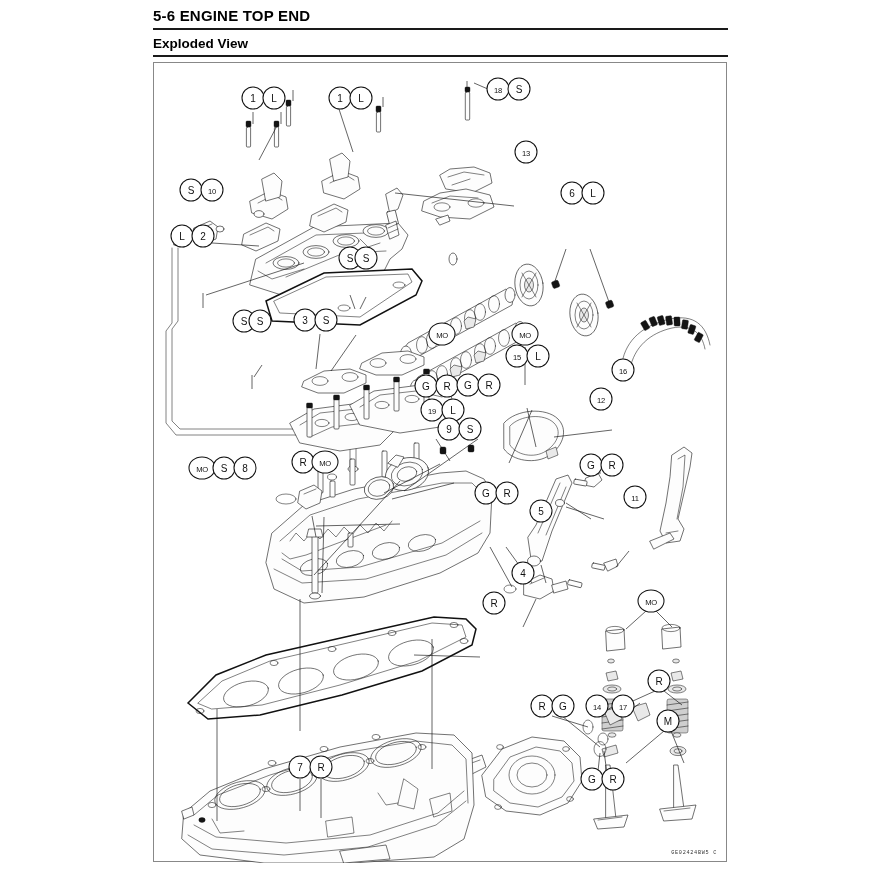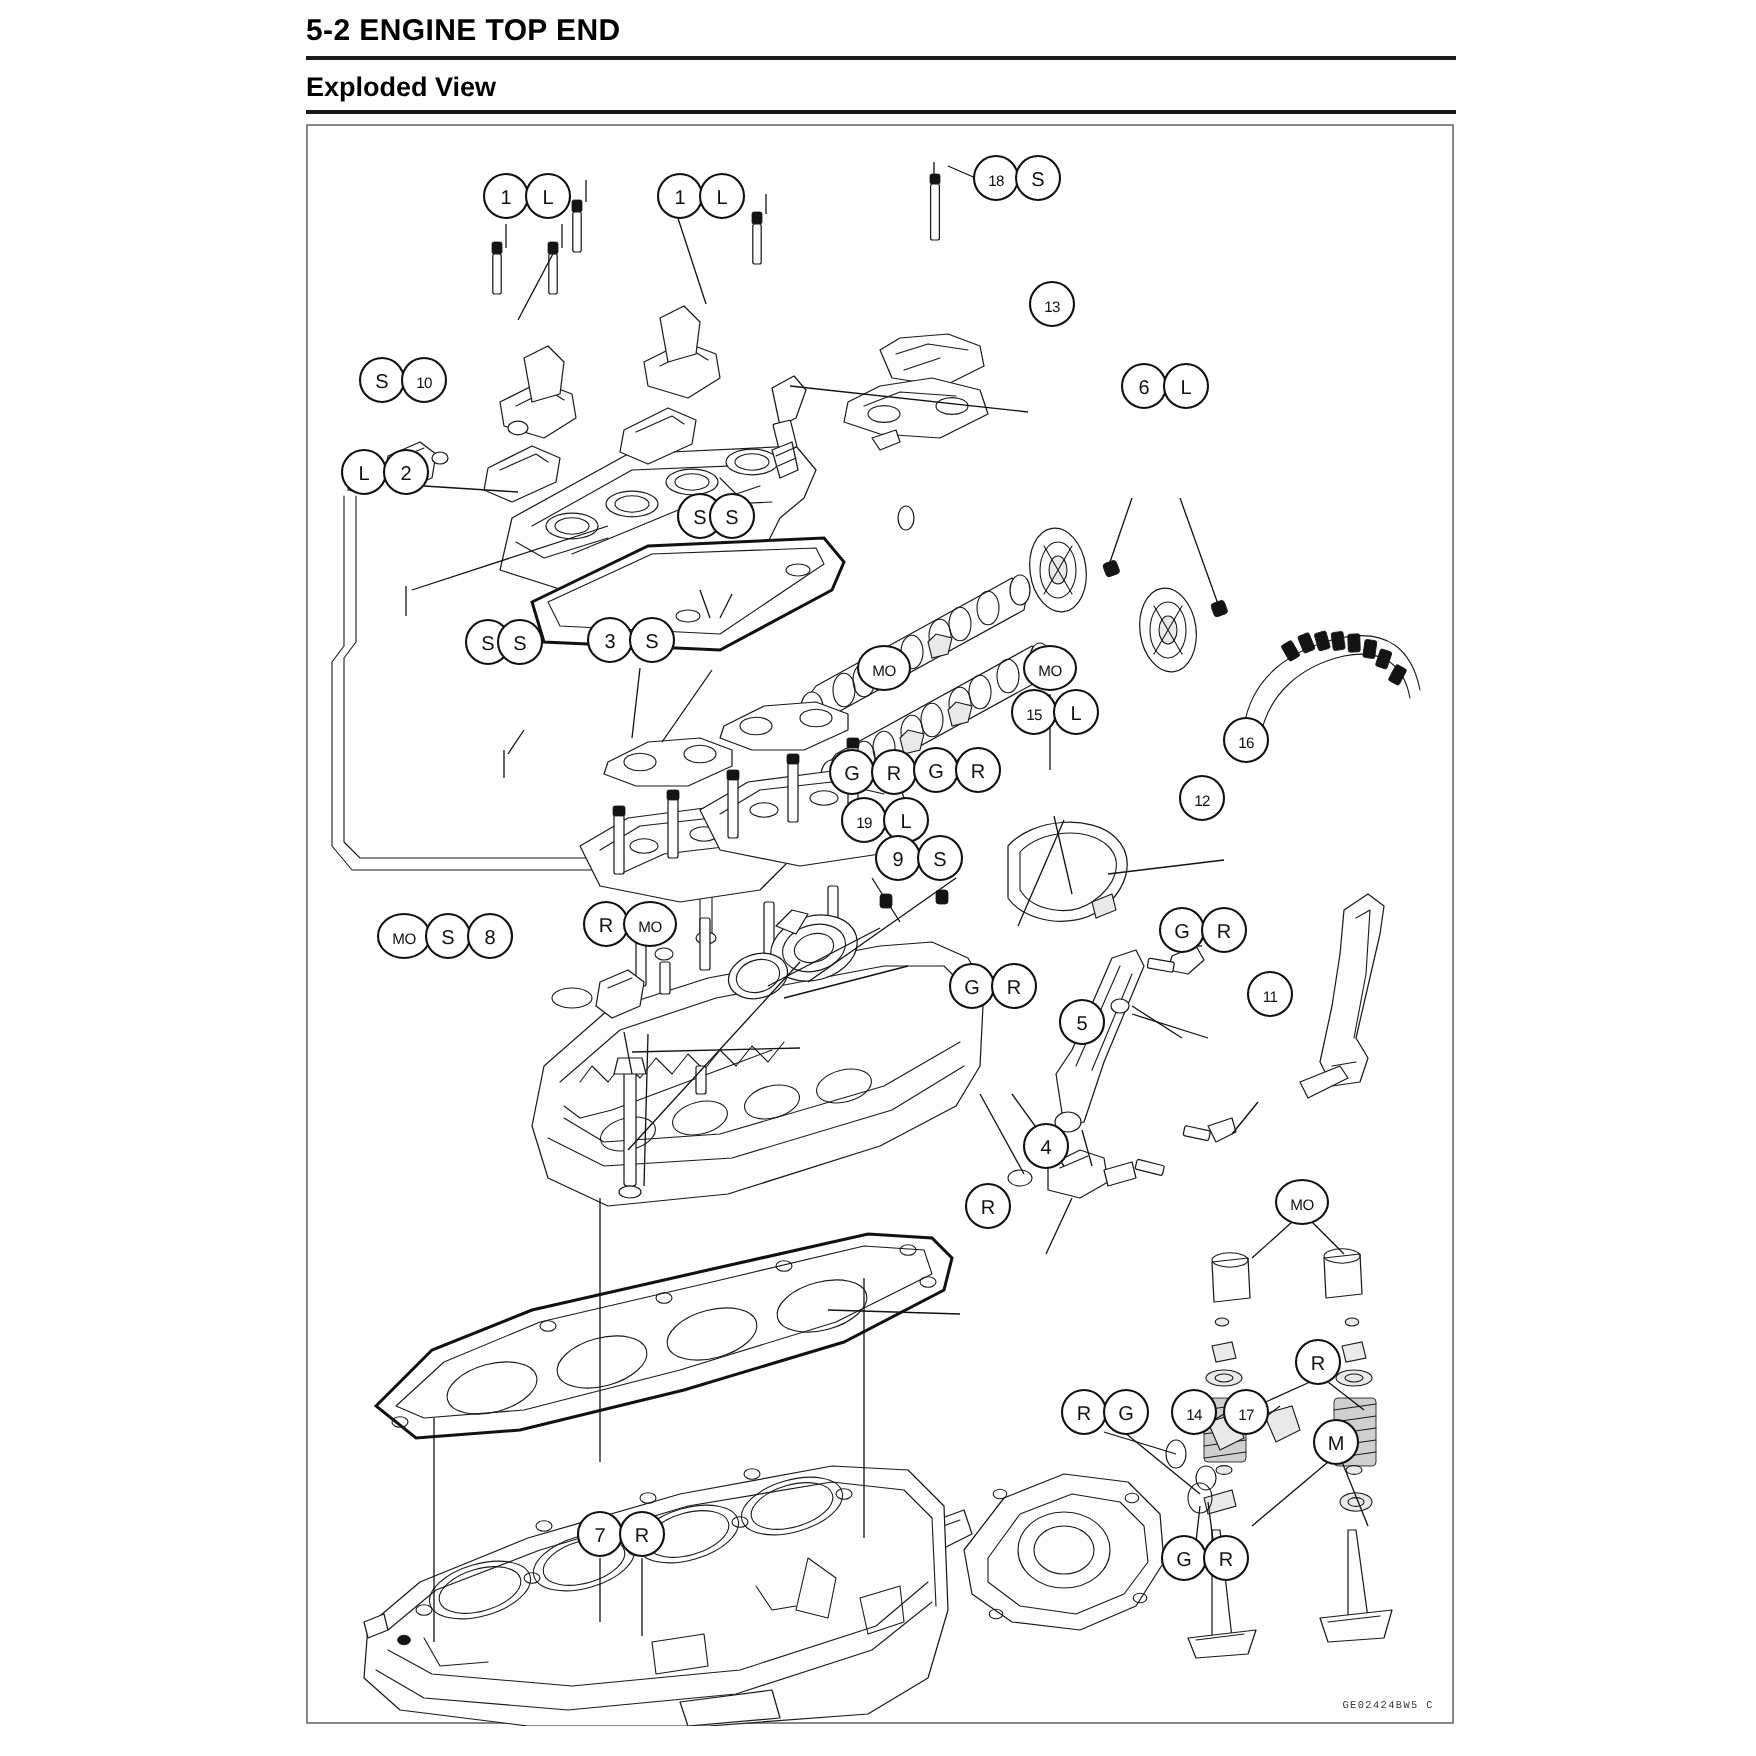--- a/index.html
+++ b/index.html
@@ -35,21 +35,21 @@
   .blk{fill:#141414;stroke:#141414;stroke-width:.4;}
   .gsk{fill:#ffffff;stroke:#111;stroke-width:1.5;}
   .hatch{fill:#cfcfcf;stroke:#222;stroke-width:.45;}
 </style>
 </head>
 <body>
 
 <div class="page">
 
   <div class="hdr">
-    <div class="hdr-title">5-2 ENGINE TOP END</div>
+    <div class="hdr-title">5-6 ENGINE TOP END</div>
     <div class="rule"></div>
     <div class="sec-title">Exploded View</div>
     <div class="rule thin"></div>
   </div>
 
   <div class="frame">
 
     <svg class="canvas" viewBox="0 0 574 800">
 
       <g>

